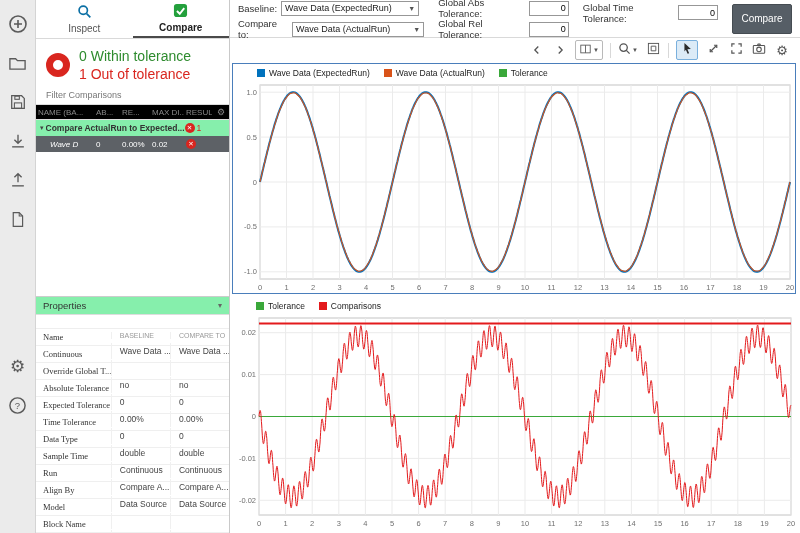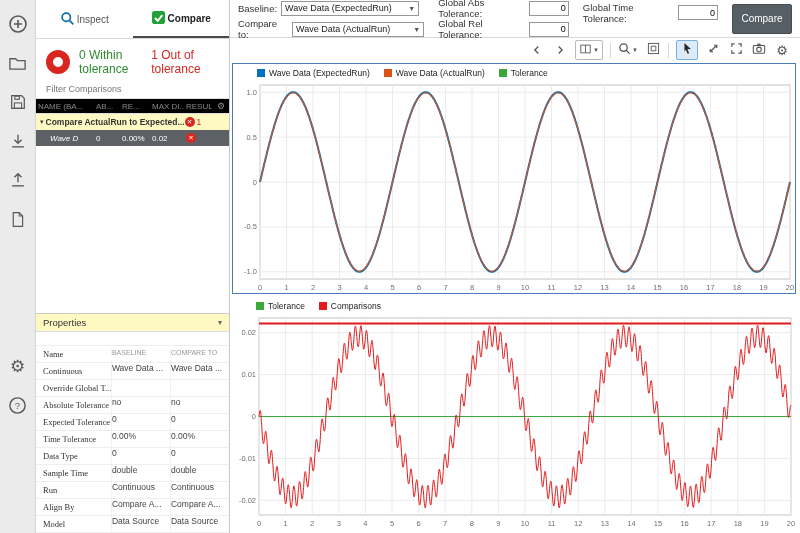--- a/index.html
+++ b/index.html
@@ -9,53 +9,53 @@
   
   .iconbar{width:36px;background:#ebebeb;border-right:1px solid #d4d4d4;display:flex;flex-direction:column;align-items:center;padding-top:12px;gap:15px;box-sizing:border-box;}
   .ibtn{width:24px;height:24px;display:flex;align-items:center;justify-content:center;cursor:pointer;}
   .ibtn svg{display:block;}
   .ibtn .glyph{font-size:17px;color:#5a5a5a;line-height:1;}
   .ibtn.gap{margin-top:108px;}
 
   
   .leftcol{width:194px;border-right:1px solid #c9c9c9;display:flex;flex-direction:column;box-sizing:border-box;background:#fff;}
   .tabsrow{height:38px;border-bottom:1px solid #d9d9d9;display:flex;flex:none;}
-  .tab{flex:1;display:flex;flex-direction:row;align-items:center;justify-content:center;gap:2px;font-size:10px;color:#555;cursor:pointer;box-sizing:border-box;}
+  .tab{flex:1;display:flex;flex-direction:column;align-items:center;justify-content:center;gap:2px;font-size:10px;color:#555;cursor:pointer;box-sizing:border-box;}
   .tab.selected{border-bottom:2px solid #4a4a4a;color:#222;font-weight:bold;}
 
   .summary{display:flex;align-items:center;gap:9px;padding:9px 8px 7px 10px;flex:none;}
   .donut{width:10px;height:10px;border:7px solid #d9261f;border-radius:50%;background:#fff;flex:none;}
-  .sumtexts{display:flex;flex-direction:row;gap:2px;font-size:12px;}
+  .sumtexts{display:flex;flex-direction:column;gap:2px;font-size:14px;}
   .within{color:#2e8b2e;}
   .outof{color:#d9261f;}
 
   .filterlbl{font-size:9px;color:#777;padding:1px 8px 4px 10px;flex:none;cursor:pointer;}
 
   .ctable{flex:none;font-size:8px;}
   .chead{display:flex;align-items:center;background:#000000;border-top:1px solid #ddd;border-bottom:1px solid #ddd;height:14px;color:#8a8a8a;}
   .chead .c,.crow .c{overflow:hidden;white-space:nowrap;box-sizing:border-box;padding:0 2px;}
   .c.name{width:58px;}.c.abs{width:26px;}.c.rel{width:30px;}.c.maxd{width:34px;}.c.res{width:28px;}
   .gearcell{margin-left:auto;padding-right:4px;color:#8a8a8a;font-size:9px;cursor:pointer;}
-  .grouprow{display:flex;align-items:center;height:16px;padding-left:4px;cursor:pointer;background:#fef9c3;}
+  .grouprow{display:flex;align-items:center;height:16px;padding-left:4px;cursor:pointer;background:#86efac;}
   .grouprow .caret{font-size:7px;color:#444;margin-right:2px;}
   .grouplabel{font-size:8.5px;font-weight:bold;color:#333;white-space:nowrap;overflow:hidden;max-width:148px;}
   .xdot{width:10px;height:10px;border-radius:50%;background:#d9261f;color:#fff;font-size:6.5px;display:inline-flex;align-items:center;justify-content:center;flex:none;line-height:1;}
   .errcount{color:#d9261f;font-size:8.5px;margin-left:2px;}
   .crow{display:flex;align-items:center;height:16px;background:#5d6166;color:#fff;cursor:pointer;}
   .crow .c.name{padding-left:14px;width:58px;font-style:italic;}
 
   .spacer{flex:1;}
 
   
   .props{flex:none;border-top:1px solid #ccc;}
-  .propshead{height:17px;background:#fef9c3;display:flex;align-items:center;justify-content:space-between;padding:0 7px;font-size:9.5px;color:#333;border-bottom:1px solid #ddd;}
+  .propshead{height:17px;background:#86efac;display:flex;align-items:center;justify-content:space-between;padding:0 7px;font-size:9.5px;color:#333;border-bottom:1px solid #ddd;}
   .propshead .chev{font-size:8px;color:#666;cursor:pointer;}
   .pcolhead{display:flex;height:13px;align-items:center;font-size:7px;color:#999;border-bottom:1px solid #eee;}
   .plabelcol{width:76px;box-sizing:border-box;padding-left:7px;}
-  .pvalcol{width:60px;box-sizing:border-box;padding-left:0;border-left:1px solid #f0f0f0;margin-top:28px;}
+  .pvalcol{width:60px;box-sizing:border-box;padding-left:8px;border-left:1px solid #f0f0f0;margin-top:28px;}
   .prow{display:flex;height:16px;align-items:center;font-size:8.5px;border-bottom:1px solid #efefef;}
   .prow .plabelcol{color:#333;white-space:nowrap;overflow:hidden;font-family:Liberation Serif, serif;}
   .prow .pvalcol{color:#444;white-space:nowrap;overflow:hidden;height:100%;display:flex;align-items:center;}
   .lineswatch{display:inline-block;width:36px;height:2px;}
 
   
   .maincol{flex:1;display:flex;flex-direction:column;min-width:0;}
   .controls{height:38px;flex:none;border-bottom:1px solid #d9d9d9;display:flex;align-items:center;padding:2px 8px 2px 8px;gap:14px;box-sizing:border-box;background:#fff;}
   .cgroup{display:flex;flex-direction:column;gap:6px;}
   .crowline{display:flex;align-items:center;gap:4px;font-size:9.5px;color:#333;height:15px;}
@@ -259,20 +259,25 @@
         <span class="pvalcol">Compare A...</span>
         <span class="pvalcol">Compare A...</span>
       </div>
       <div class="prow">
         <span class="plabelcol">Align By</span>
         <span class="pvalcol">Data Source</span>
         <span class="pvalcol">Data Source</span>
       </div>
       <div class="prow">
         <span class="plabelcol">Model</span>
+        <span class="pvalcol"></span>
+        <span class="pvalcol"></span>
+      </div>
+      <div class="prow">
+        <span class="plabelcol">Block Name</span>
         <span class="pvalcol"></span>
         <span class="pvalcol"></span>
       </div>
     </div>
   </div>
 
   <div class="maincol">
 
     <div class="controls">
       <div class="cgroup">

